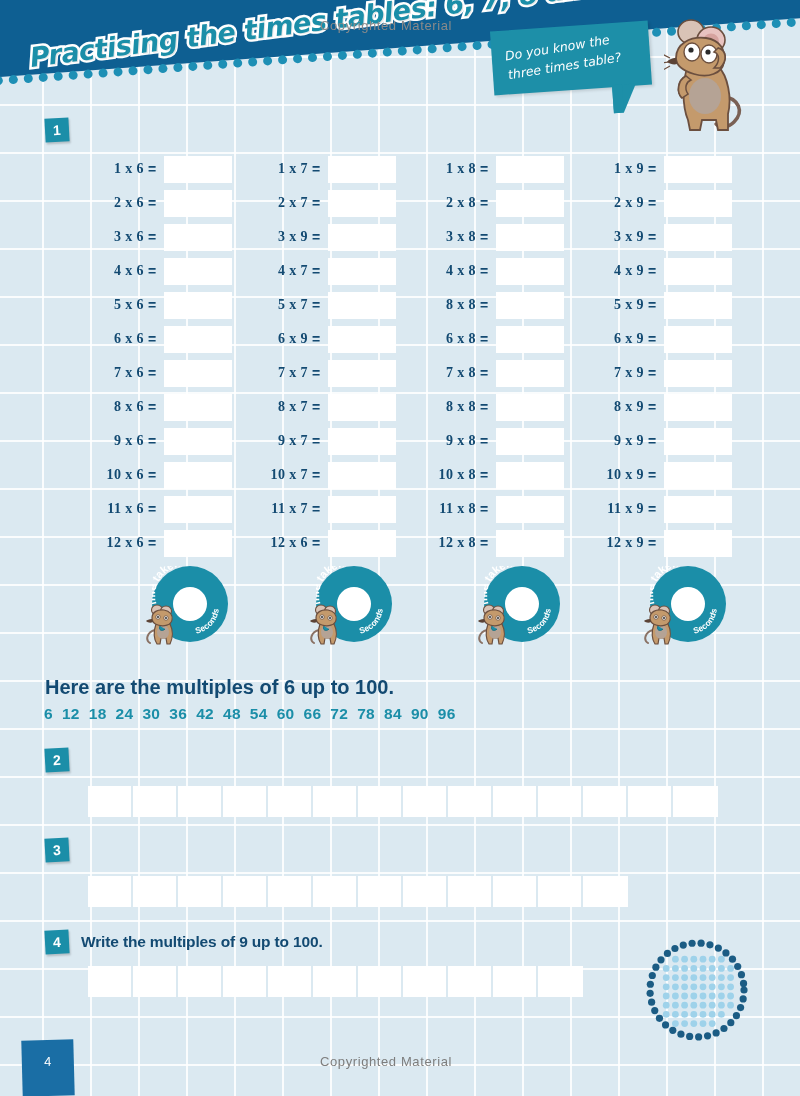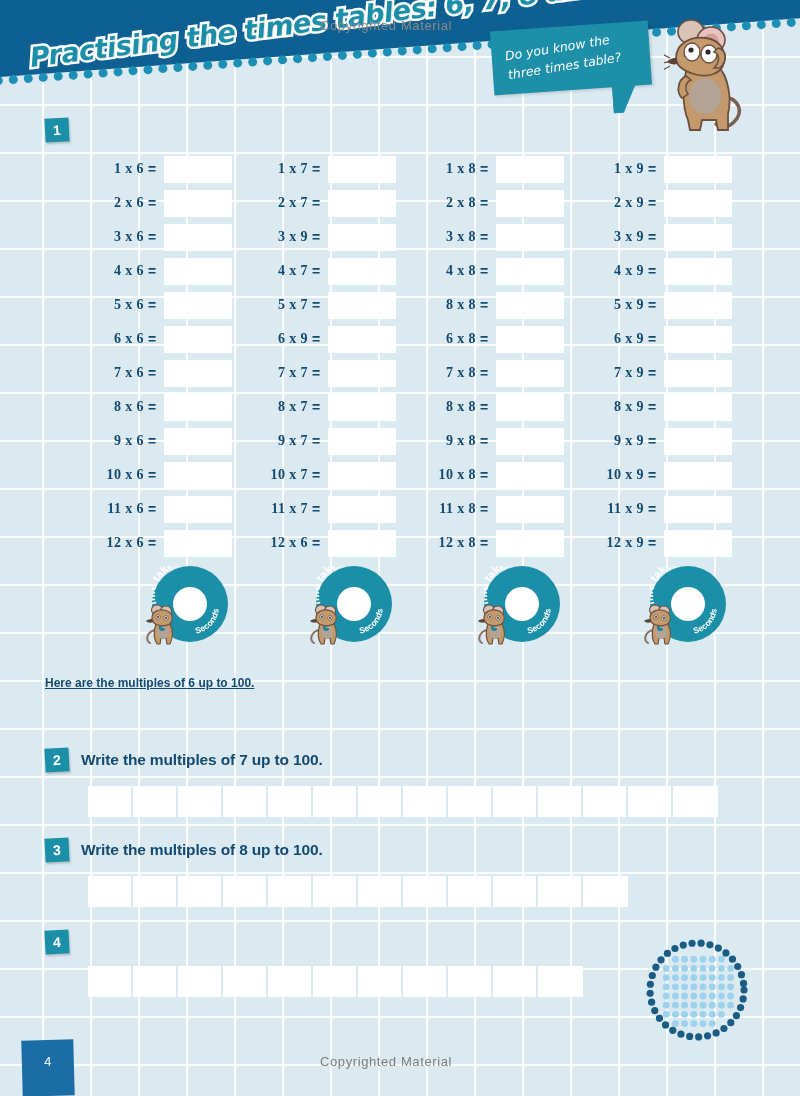--- a/index.html
+++ b/index.html
@@ -173,21 +173,21 @@
     width: 34px; height: 34px;
     border-radius: 50%;
     background: #fff;
   }
   .timecircle svg { position: absolute; inset: 0; }
   .timecircle .mini-mouse { position: absolute; left: -6px; top: 36px; }
 
   
   #mult-head {
     position: absolute; left: 45px; top: 676px;
-    font-size: 12px; font-weight: bold; color: #134a72; text-decoration: underline;
+    font-size: 20px; font-weight: bold; color: #134a72;
   }
   #mult-list {
     position: absolute; left: 44px; top: 705px;
     font-size: 15.5px; font-weight: bold; color: #1b8ea8;
     letter-spacing: 0.3px;
   }
   #mult-list span { margin-right: 9px; }
 
   
   .strip { position: absolute; display: flex; }
@@ -696,33 +696,33 @@
             <circle cx="12" cy="15" r="1" fill="#2b2b2b"></circle>
             <circle cx="20" cy="16" r="1" fill="#2b2b2b"></circle>
             <path d="M6 17 C3 17 1 18 0 19 C2 21 5 21 7 20 Z" fill="#5b4336"></path>
             <path d="M14 24 C12 28 16 30 19 27" fill="#1b8ea8" stroke="#146e82" stroke-width="1"></path>
           </svg>
         </div>
       </div>
     </div>
 
   <div id="mult-head">Here are the multiples of 6 up to 100.</div>
+  <div id="mult-list"><span>6</span><span>12</span><span>18</span><span>24</span><span>30</span><span>36</span><span>42</span><span>48</span><span>54</span><span>60</span><span>66</span><span>72</span><span>78</span><span>84</span><span>90</span><span>96</span></div>
 
   <div class="qrow" style="left:45px; top:748px;">
     <div class="qbadge">2</div>
-    <div class="qtext">Write the multiples of 7 up to 100.</div>
   </div>
 
   <div class="qrow" style="left:45px; top:838px;">
     <div class="qbadge">3</div>
-    <div class="qtext">Write the multiples of 8 up to 100.</div>
   </div>
 
   <div class="qrow" style="left:45px; top:930px;">
     <div class="qbadge">4</div>
+    <div class="qtext">Write the multiples of 9 up to 100.</div>
   </div>
 
   <div id="strips">
       <div class="strip" style="left: 88px; top: 786px;">
         <div class="cell"></div>
         <div class="cell"></div>
         <div class="cell"></div>
         <div class="cell"></div>
         <div class="cell"></div>
         <div class="cell"></div>

